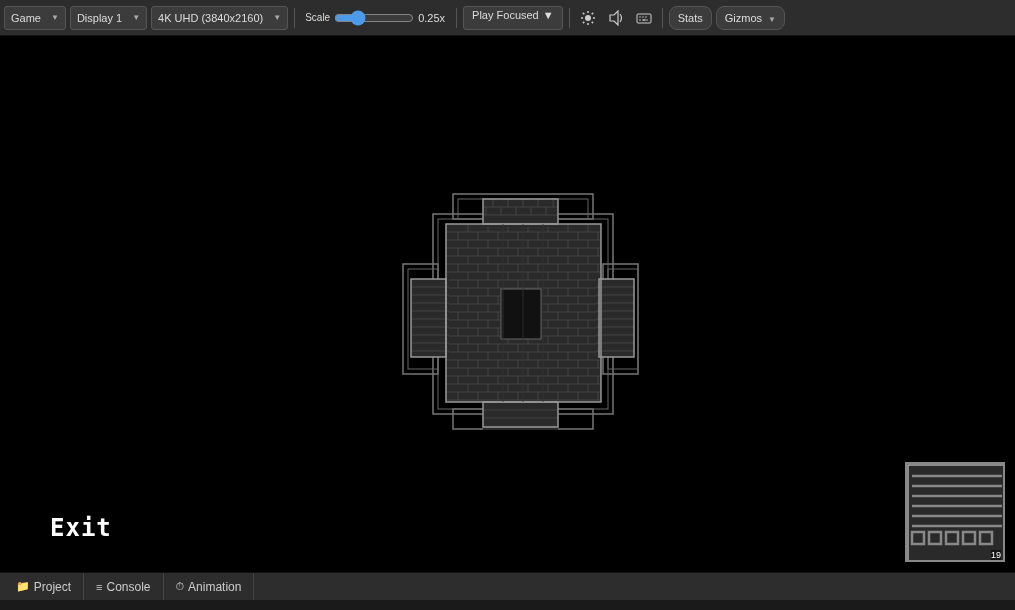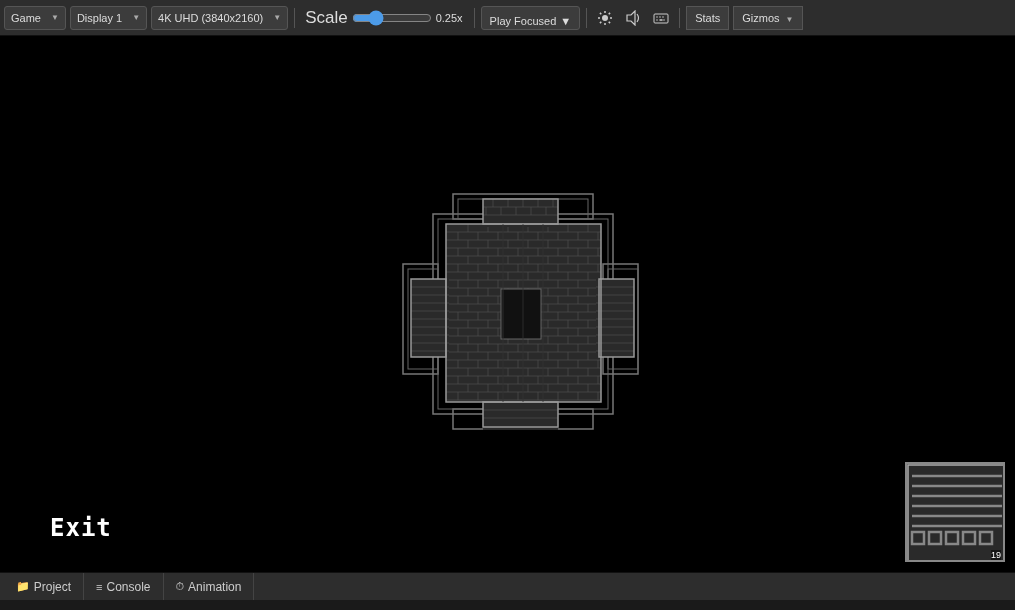--- a/index.html
+++ b/index.html
@@ -42,35 +42,35 @@
       color: #aaa;
     }
     .toolbar-separator {
       width: 1px;
       height: 20px;
       background: #555;
       margin: 0 2px;
     }
     .scale-label {
       color: #ddd;
-      font-size: 17px;
+      font-size: 10px;
       margin-left: 4px;
     }
     .scale-slider {
       width: 80px;
       accent-color: #4c9be8;
     }
     .scale-value {
       color: #ddd;
       font-size: 11px;
       margin-right: 5px;
     }
     .play-focused-btn {
       display: flex;
-      align-items: flex-end;
+      align-items: flex-start;
       background: #3c3c3c;
       border: 1px solid #555;
       border-radius: 3px;
       padding: 2px 8px;
       cursor: pointer;
       color: #ddd;
       font-size: 11px;
       height: 24px;
       gap: 4px;
     }
@@ -83,21 +83,21 @@
       cursor: pointer;
       color: #ccc;
       width: 24px;
       height: 24px;
       font-size: 14px;
       border-radius: 3px;
     }
     .stats-btn, .gizmos-btn {
       background: #3c3c3c;
       border: 1px solid #555;
-      border-radius: 0;
+      border-radius: 8px;
       padding: 2px 8px;
       cursor: pointer;
       color: #ddd;
       font-size: 11px;
       height: 24px;
     }
 
     
     #game-area {
       width: 1015px;

